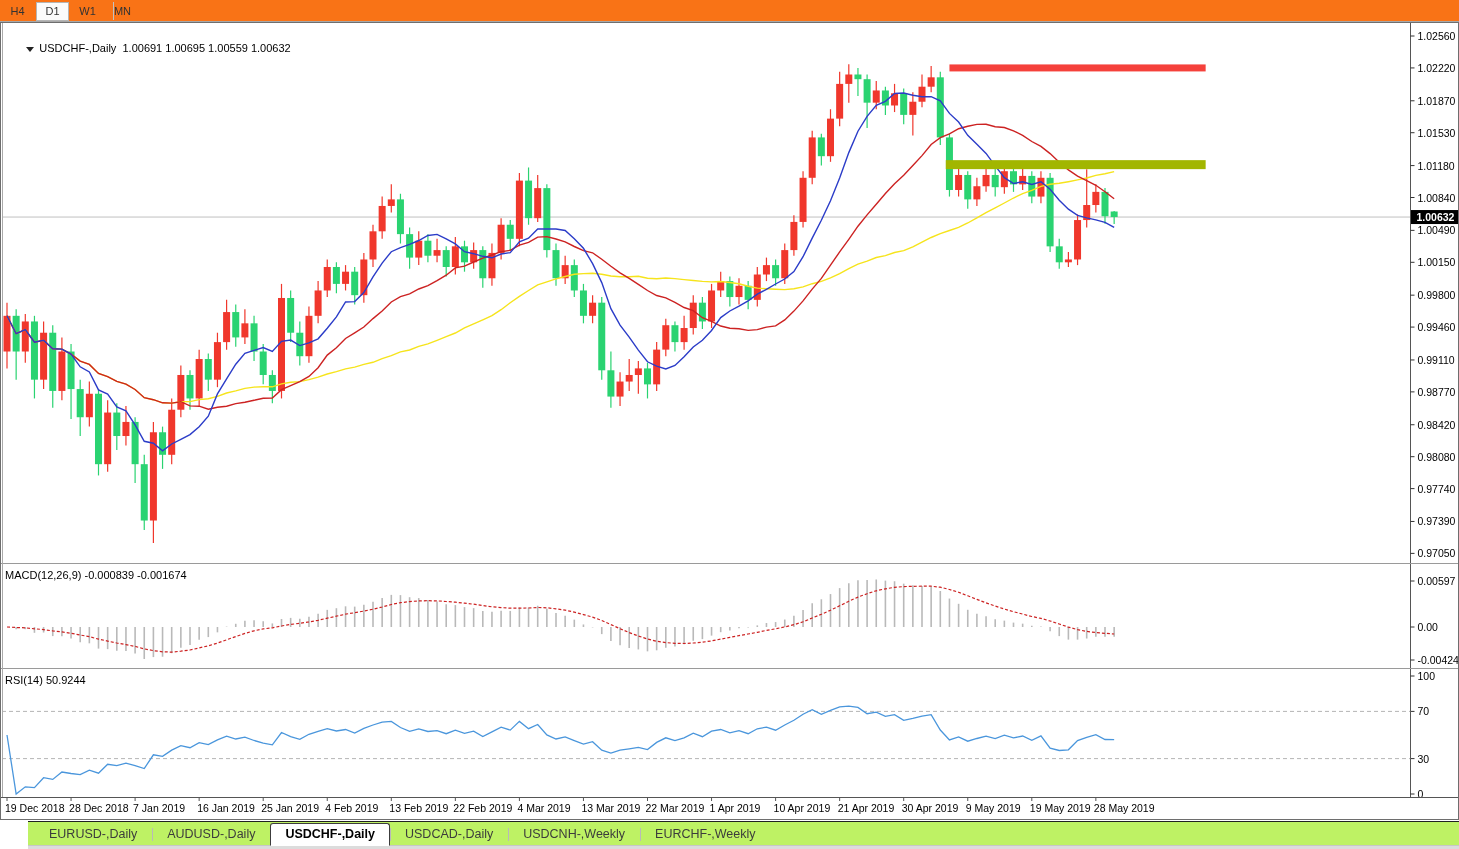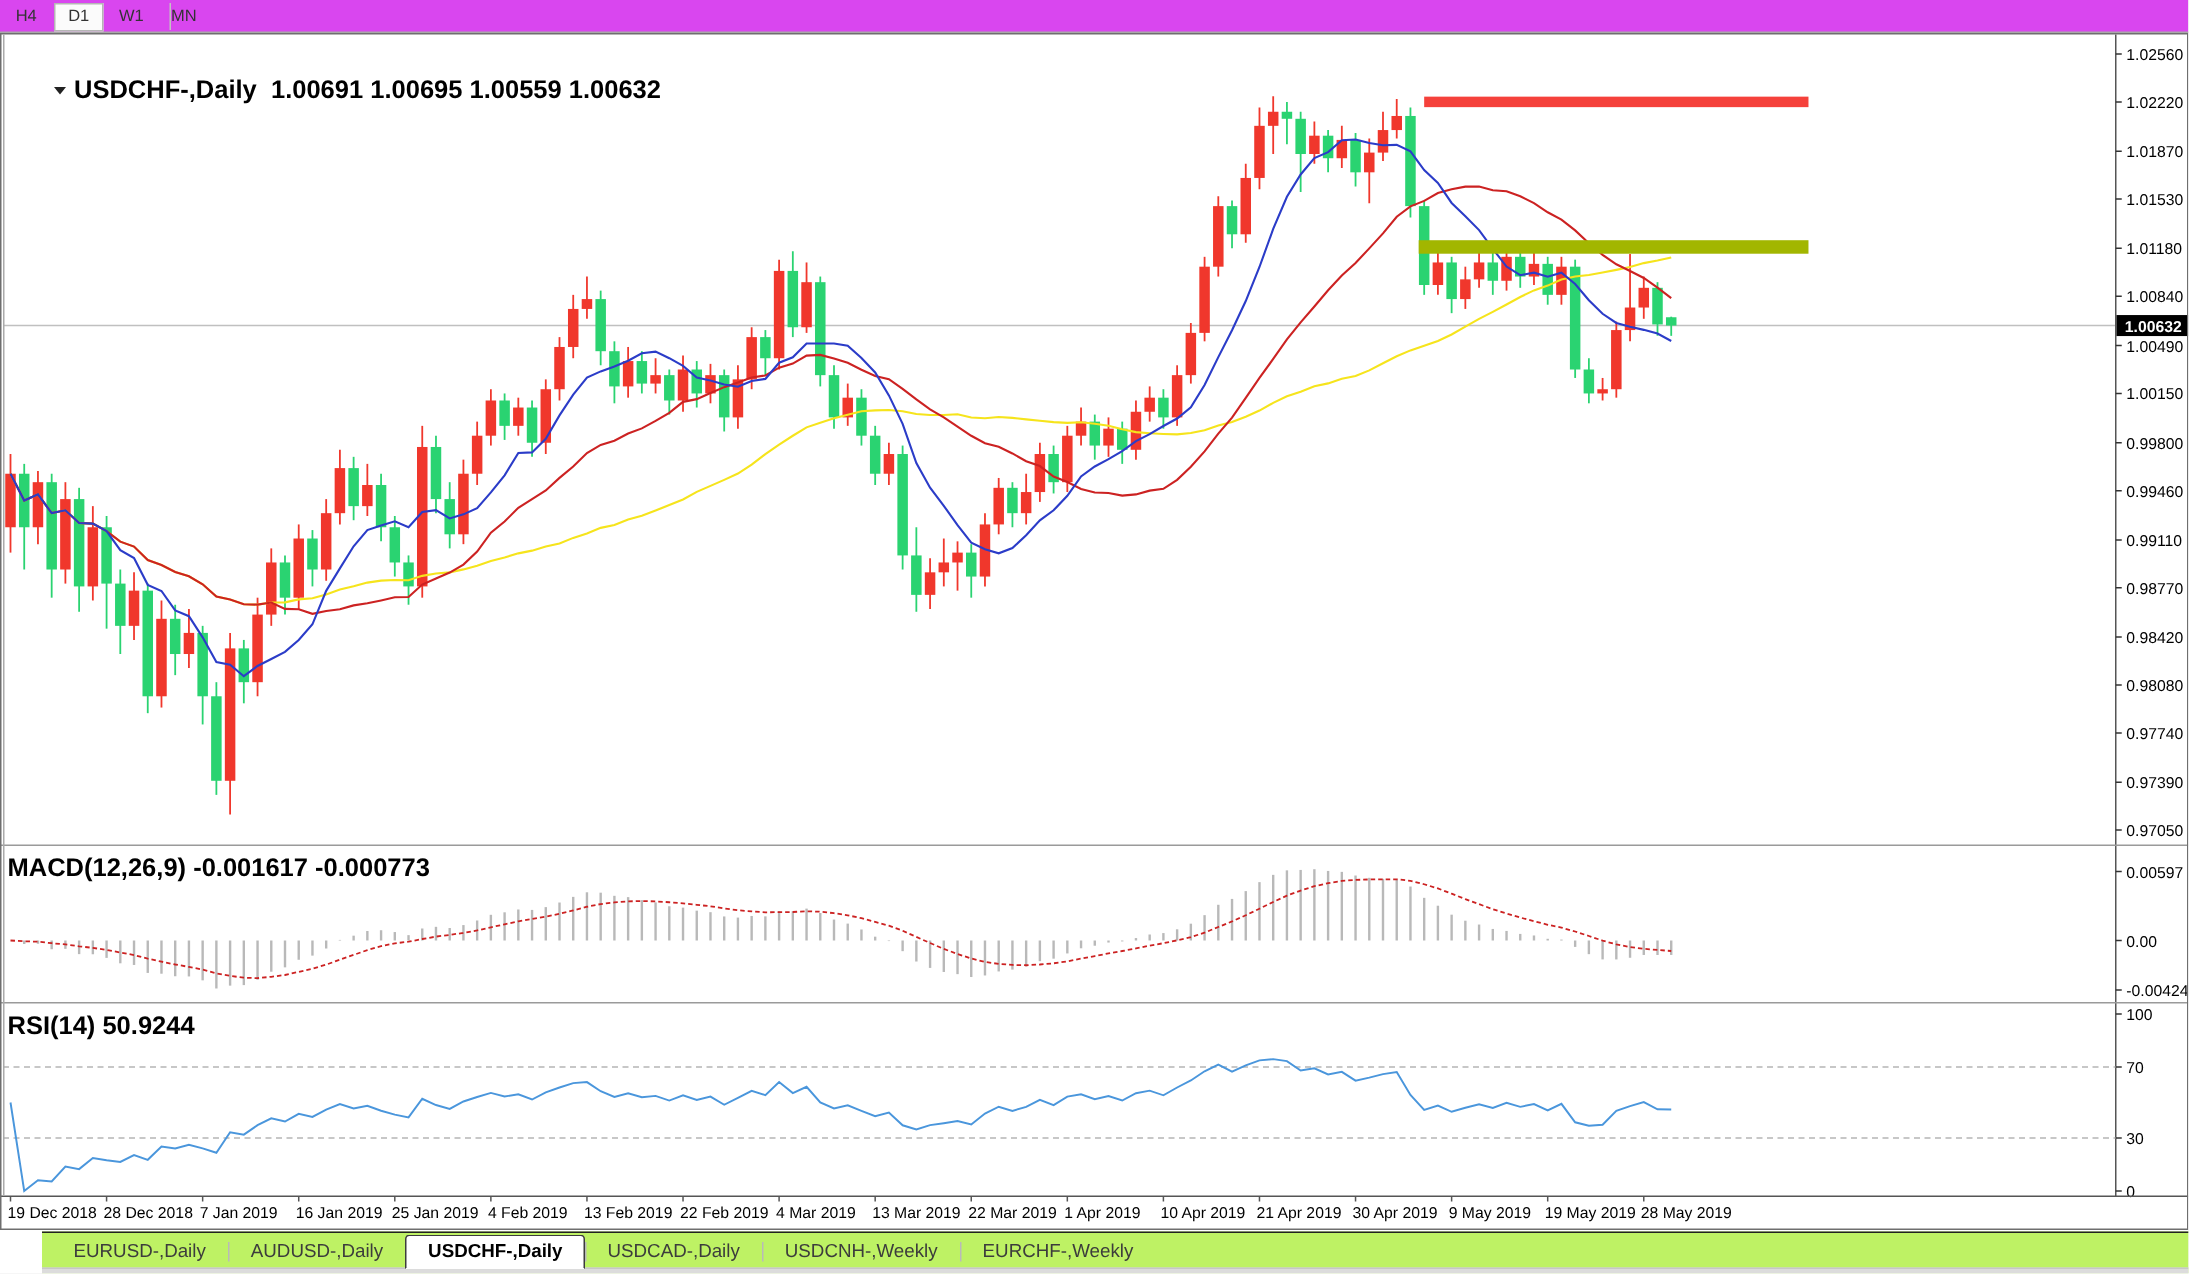--- a/index.html
+++ b/index.html
@@ -1,26 +1,26 @@
 <!DOCTYPE html>
 <html><head>
 <meta charset="utf-8">
 <style>
   html,body{margin:0;padding:0;background:#f0f0f0;font-family:"Liberation Sans",sans-serif;}
   #app{position:relative;width:1459px;height:849px;background:#ffffff;overflow:hidden;}
   
-  #toolbar{position:absolute;left:0;top:0;width:1459px;height:22px;background:#d946ef;border-bottom:1px solid #a8a8a8;box-sizing:border-box;}
+  #toolbar{position:absolute;left:0;top:0;width:1459px;height:22px;background:#f97316;border-bottom:1px solid #a8a8a8;box-sizing:border-box;}
   .tf{display:inline-block;min-width:25px;height:17px;margin:2px 1px 0 1px;padding:0 3px;font-size:11px;line-height:17px;text-align:center;color:#333;border:1px solid transparent;cursor:default;}
   .tf.active{background:#fbfbfb;border:1px solid #b5b5b5;}
   #tf-divider{position:absolute;left:113px;top:2px;width:1px;height:18px;background:#c2c2c2;}
   #shift-marker{position:absolute;left:1127px;top:23px;width:0;height:0;border-left:6px solid transparent;border-right:6px solid transparent;border-top:6px solid #9a9a9a;}
   
   #chartwin{position:absolute;left:0;top:22px;width:1173px;height:799px;background:#ffffff;}
   #plot{position:absolute;left:0;top:0;}
-  .overlay-label{position:absolute;font-size:17px;font-weight:700;color:#000;white-space:pre;}
+  .overlay-label{position:absolute;font-size:11px;font-weight:400;color:#000;white-space:pre;}
   #main-title{left:8px;top:8px;}
   .tri{display:inline-block;width:0;height:0;border-left:4px solid transparent;border-right:4px solid transparent;border-top:5px solid #222;margin-right:5px;vertical-align:middle;}
   #macd-label{left:5px;top:547px;}
   #rsi-label{left:5px;top:652px;}
   
   #tabbar{position:absolute;left:0;top:821px;width:1459px;height:28px;background:#bef264;border-top:1px solid #222;box-sizing:border-box;margin-left:28px;}
   #tabs{position:absolute;left:6px;top:1px;height:23px;display:flex;align-items:flex-end;}
   .tab{position:relative;padding:3px 14px 4px 14px;font-size:12.5px;color:#3c3c3c;border:1px solid transparent;white-space:nowrap;cursor:default;}
   .tab:not(.active):not(:first-child)::before{content:"";position:absolute;left:-1px;top:4px;bottom:4px;width:1px;background:#b9b9b9;}
   .tab.active{background:#ffffff;border:1px solid #3c3c3c;border-bottom:1px solid #ffffff;font-weight:700;color:#000;border-radius:3px 3px 0 0;z-index:2;}
@@ -546,21 +546,21 @@
           <line x1="0" y1="563.5" x2="1459" y2="563.5" stroke="#9a9a9a"></line>
           <line x1="0" y1="668.5" x2="1459" y2="668.5" stroke="#9a9a9a"></line>
           <rect x="0.5" y="22.5" width="1458" height="797" fill="none" stroke="#6e6e6e"></rect>
           <line x1="2.5" y1="23" x2="2.5" y2="797" stroke="#aaaaaa"></line>
         </g>
       </svg>
 
     <div id="main-title" class="overlay-label">
       <span class="tri"></span><span>USDCHF-,Daily</span>&nbsp;&nbsp;<span>1.00691 1.00695 1.00559 1.00632</span>
     </div>
-    <div id="macd-label" class="overlay-label">MACD(12,26,9) -0.001617 -0.000773</div>
+    <div id="macd-label" class="overlay-label">MACD(12,26,9) -0.000839 -0.001674</div>
     <div id="rsi-label" class="overlay-label">RSI(14) 50.9244</div>
   </div>
 
   <div id="tabbar">
     <div id="tabs">
         <div class="tab">EURUSD-,Daily</div>
         <div class="tab">AUDUSD-,Daily</div>
         <div class="tab active">USDCHF-,Daily</div>
         <div class="tab">USDCAD-,Daily</div>
         <div class="tab">USDCNH-,Weekly</div>

